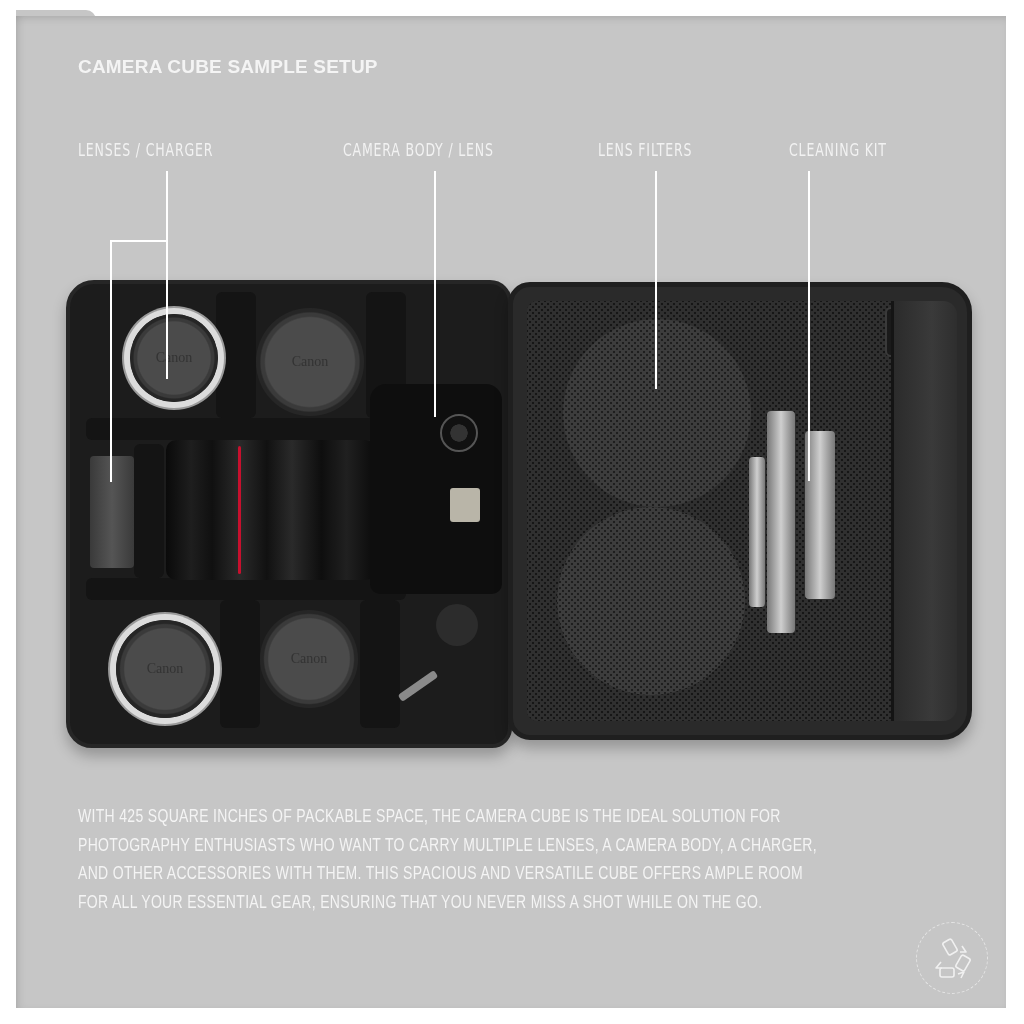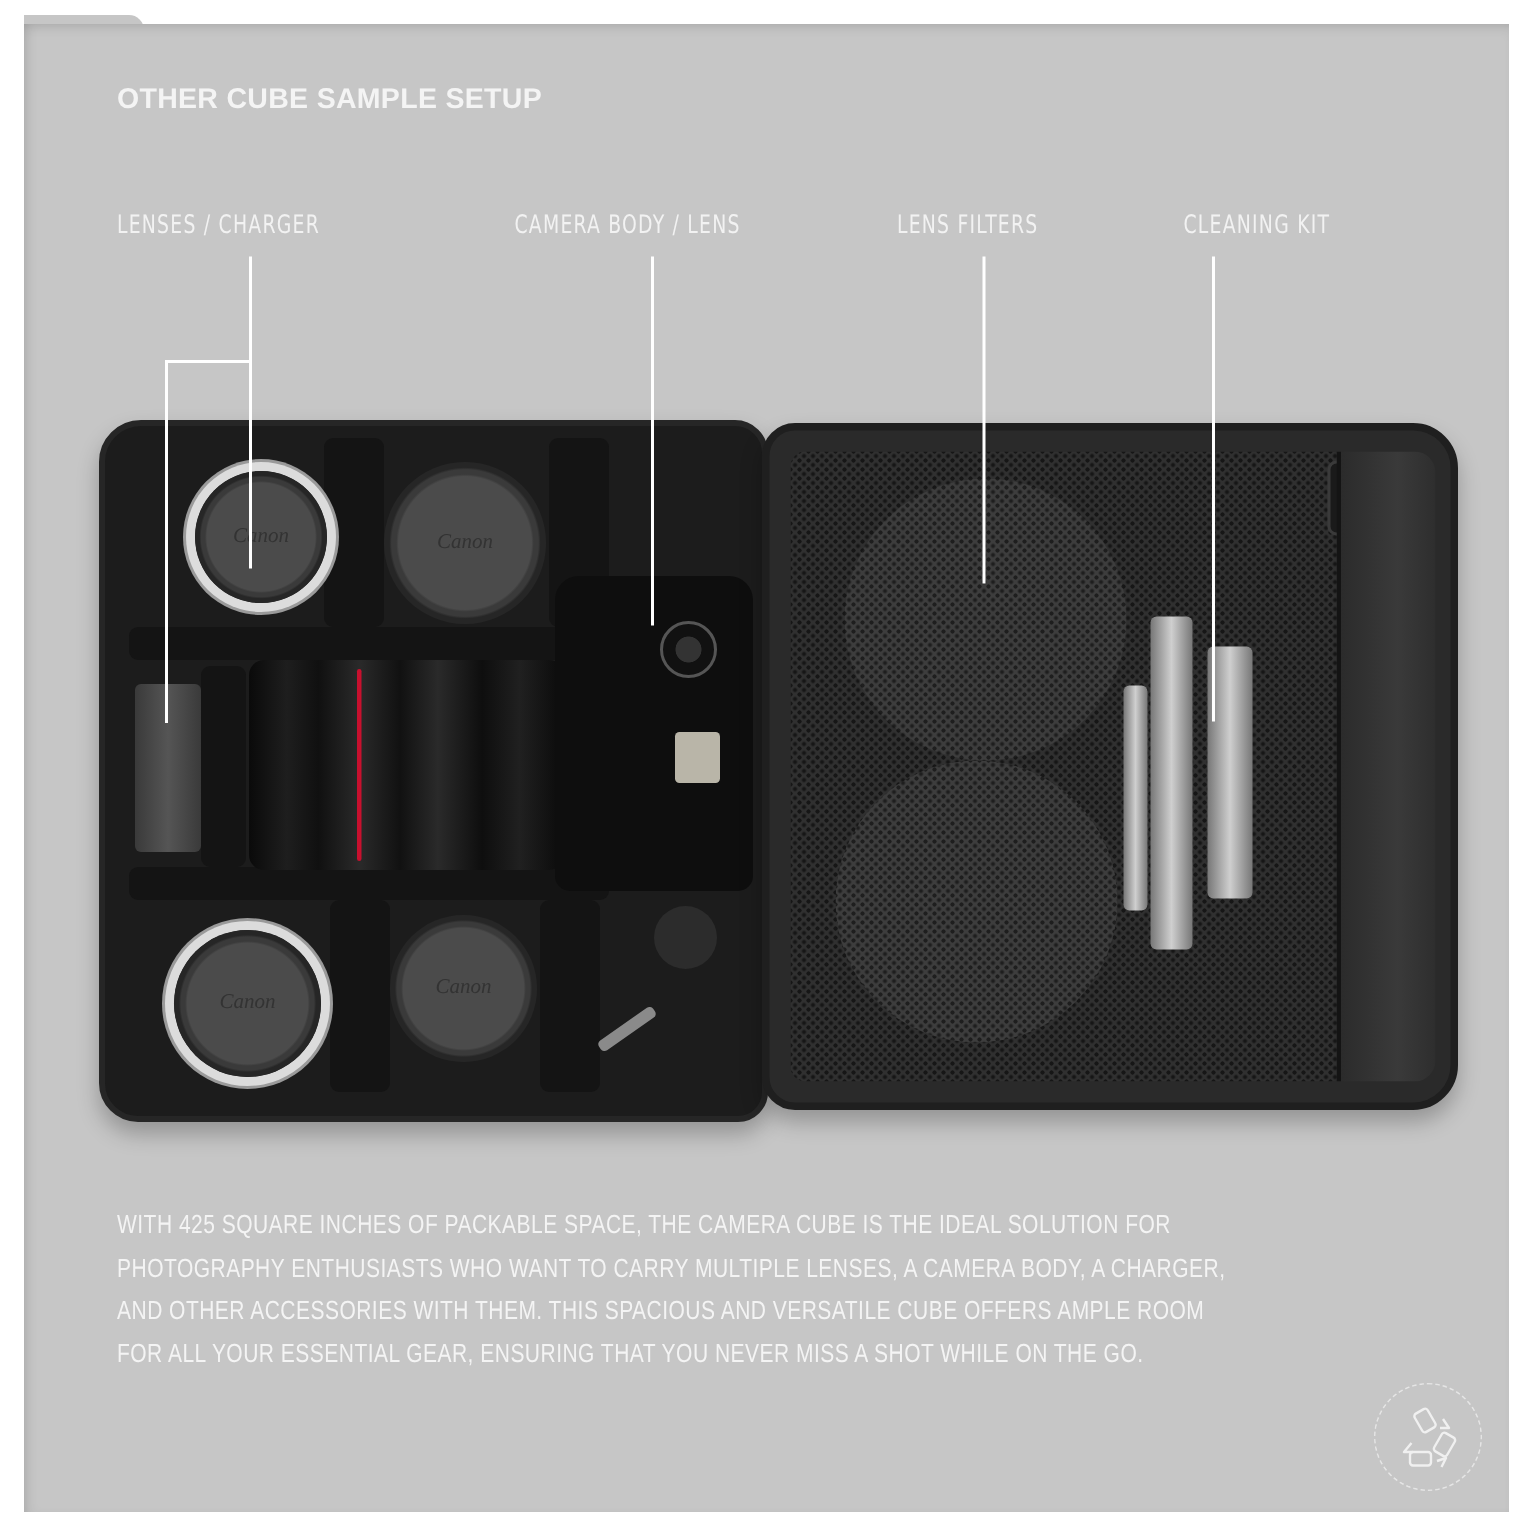--- a/index.html
+++ b/index.html
@@ -67,21 +67,21 @@
   .zipper-pull { position:absolute; right: 70px; top: 20px; width: 12px; height: 50px; background:#1a1a1a; border-radius: 6px; border:2px solid #3a3a3a; }
 
   .divider { position: absolute; background: #141414; border-radius: 6px; }
   .lenscap {
     position: absolute; border-radius: 50%;
     background: radial-gradient(circle at 50% 50%, #4b4b4b 0 58%, #3a3a3a 60% 64%, #262626 66% 100%);
   }
   .lenscap.ring { box-shadow: 0 0 0 6px #dcdcdc, 0 0 0 8px #9a9a9a; }
   .capmark {
     position: absolute; left: 0; right: 0; top: 50%; transform: translateY(-50%);
-    text-align: center; font-family: "Liberation Serif", serif; font-style: italic; font-size: 14px; color: #333;
+    text-align: center; font-family: "Liberation Serif", serif; font-size: 14px; color: #333;
   }
   .filter {
     position: absolute; border-radius: 50%;
     background-color: #3d3d3d;
     background-image:
       radial-gradient(circle, rgba(0,0,0,0.5) 1.2px, transparent 1.6px),
       radial-gradient(circle, rgba(0,0,0,0.5) 1.2px, transparent 1.6px);
     background-size: 6px 6px, 6px 6px; background-position: 0 0, 3px 3px;
   }
   .camera-body { position: absolute; background: #0e0e0e; border-radius: 16px 16px 10px 10px; }
@@ -100,21 +100,21 @@
     display:flex; align-items:center; justify-content:center;
   }
   .badge svg { width: 48px; height: 48px; }
 </style>
 </head>
 <body>
 
 <div class="panel-tear-tl"></div>
 <div class="panel"></div>
 
-<div class="title">OTHER CUBE SAMPLE SETUP</div>
+<div class="title">CAMERA CUBE SAMPLE SETUP</div>
 
 <div class="callout-label" style="left:78px;">LENSES / CHARGER</div>
 <div class="callout-label" style="left:343px;">CAMERA BODY / LENS</div>
 <div class="callout-label" style="left:598px;">LENS FILTERS</div>
 <div class="callout-label" style="left:789px;">CLEANING KIT</div>
 
 <div>
   <div class="bag-left">
 
     <div class="divider" style="left:16px; top:134px; width:410px; height:22px;"></div>

